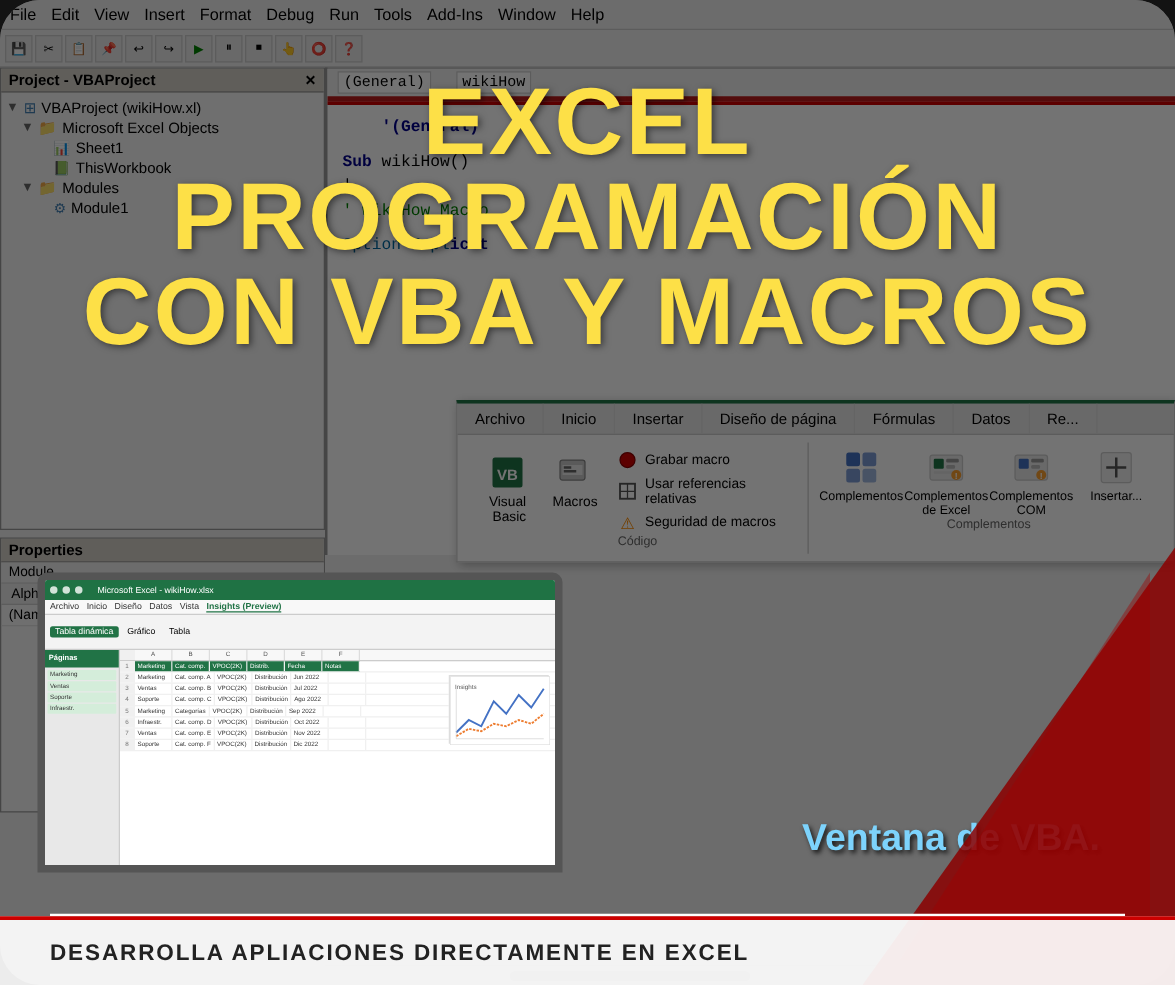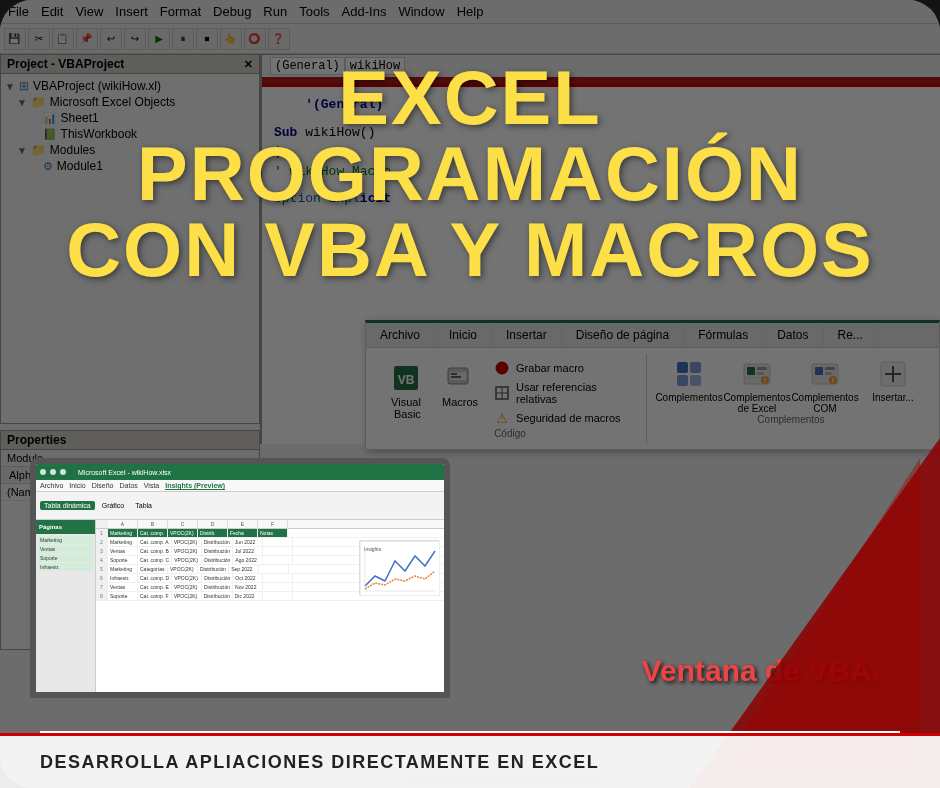--- a/index.html
+++ b/index.html
@@ -145,24 +145,25 @@
       height: 390px;
       background: #fff;
       border-left: 2px solid #999;
       border-top: 1px solid #999;
       font-family: 'Courier New', monospace;
       font-size: 13px;
     }
 
     .code-header {
       background: #f0f0f0;
-      border-bottom: 7px solid #b91c1c;
+      border-bottom: 4px solid #b91c1c;
       padding: 2px 8px;
       font-size: 12px;
       display: flex;
+      gap: 20px;
     }
 
     .code-body {
       padding: 8px 12px;
       color: #000;
       line-height: 1.6;
     }
 
     .code-keyword { color: #00008b; font-weight: bold; }
     .code-comment { color: #008000; }
@@ -513,21 +514,21 @@
       height: 55px;
       background: #fff;
       border: 1px solid #ddd;
     }
 
     
     .vba-label {
       position: absolute;
       bottom: 100px;
       right: 60px;
-      color: #ef4444;
+      color: #7dd3fc;
       font-size: 30px;
       font-weight: 800;
       text-shadow: 2px 2px 4px rgba(0,0,0,0.8);
     }
 
     
     .big-red-arrow {
       position: absolute;
       bottom: 0;
       right: 0;

